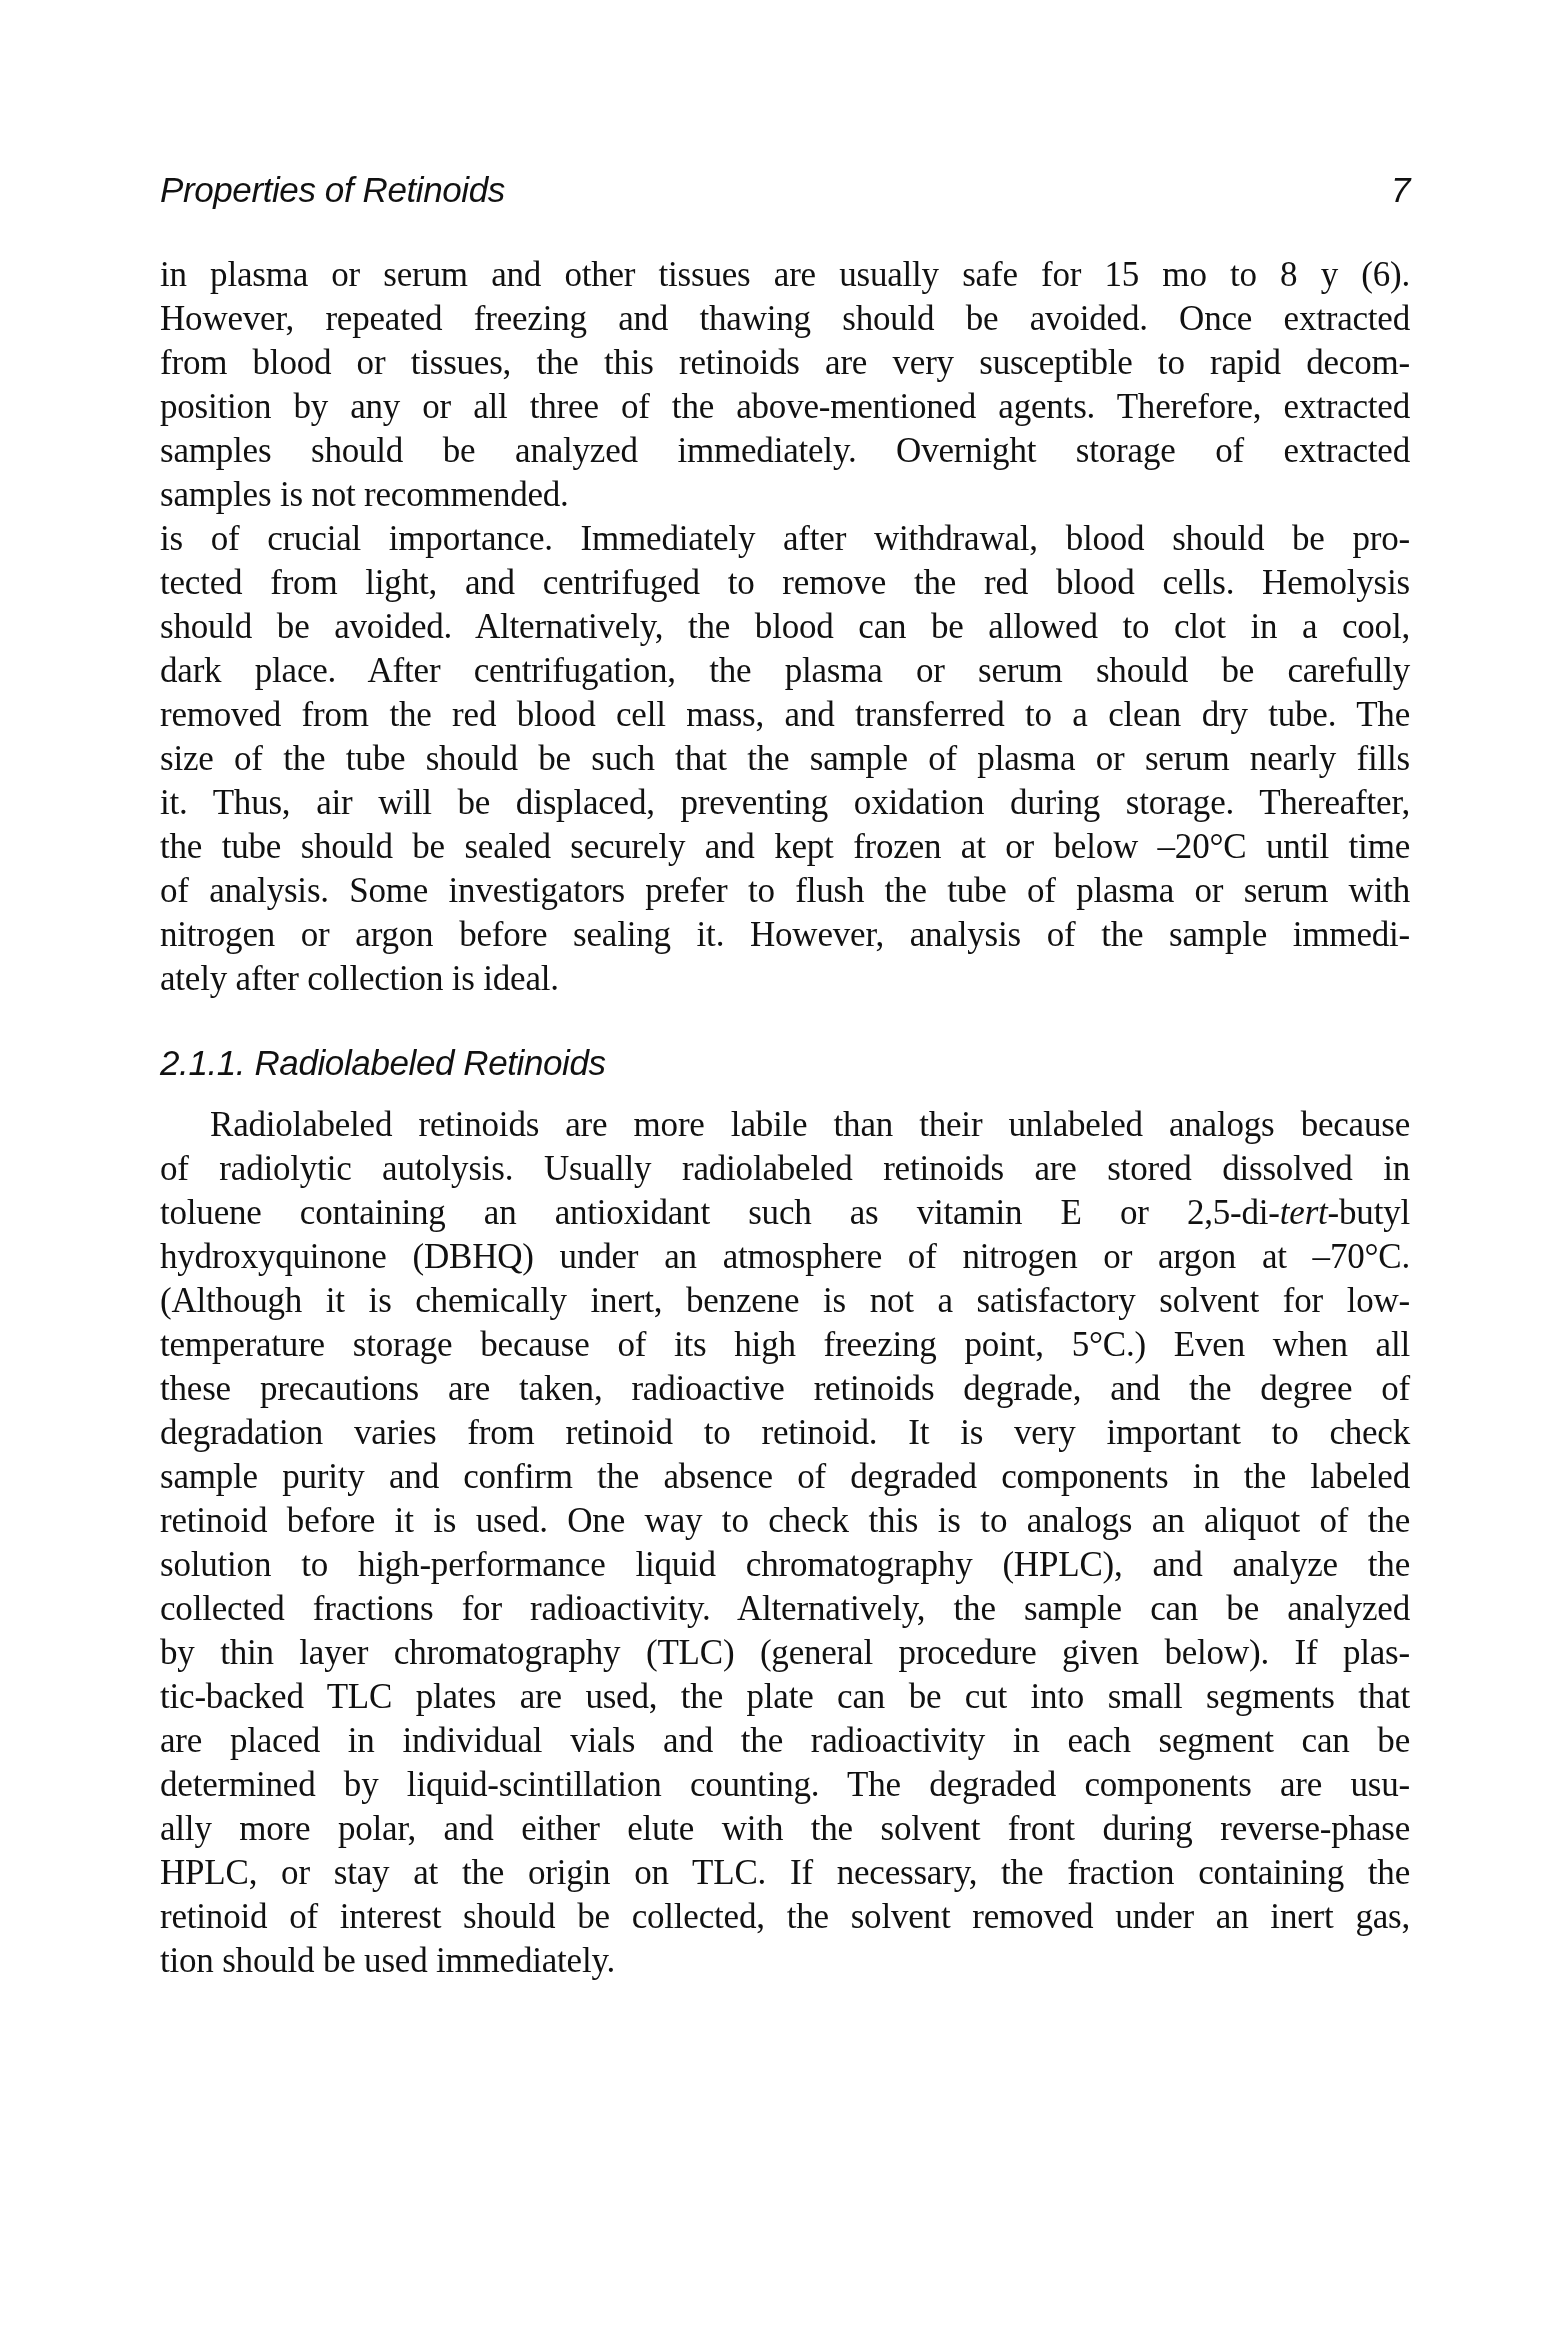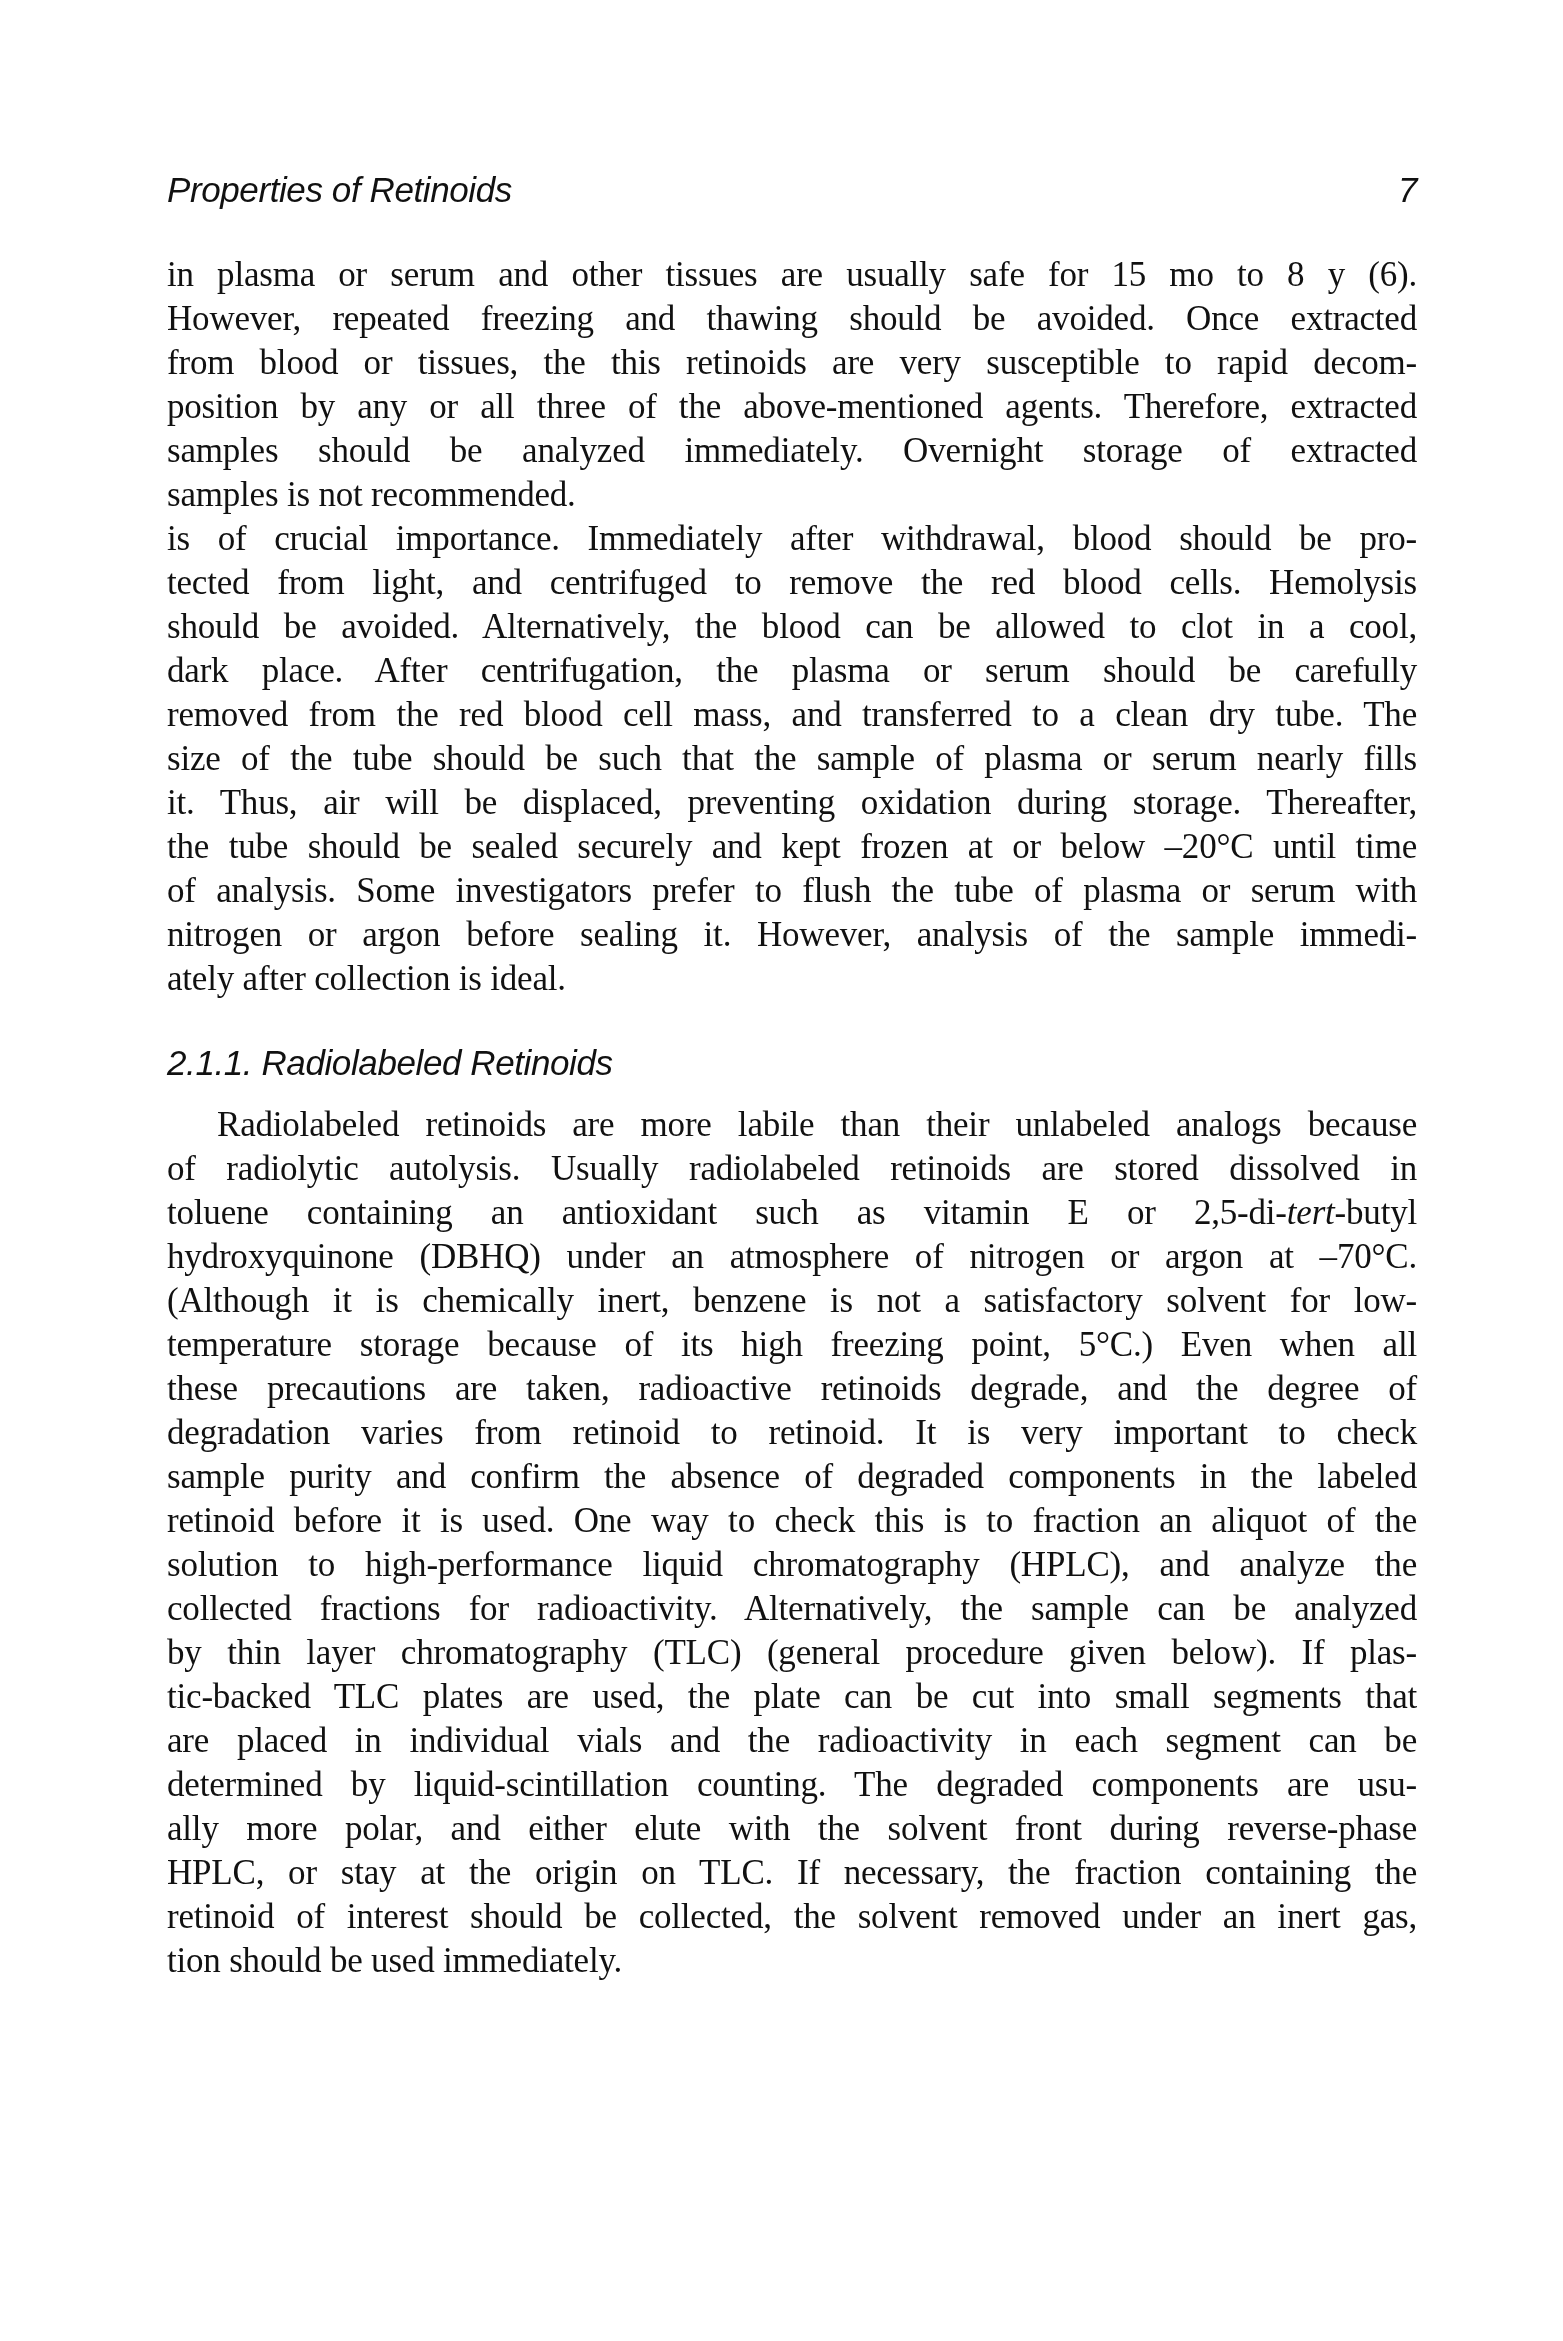--- a/index.html
+++ b/index.html
@@ -9,21 +9,21 @@
     }
     body {
       width: 1564px;
       height: 2342px;
       position: relative;
       overflow: hidden;
       color: #111111;
     }
     .page {
       position: absolute;
-      left: 167px;
+      left: 160px;
       top: 170px;
       width: 1250px;
     }
     .running-head {
       display: flex;
       justify-content: space-between;
       align-items: baseline;
       font-family: "Liberation Sans", "DejaVu Sans", sans-serif;
       font-style: italic;
       font-size: 35px;
@@ -106,21 +106,21 @@
     <p class="para">
       <span class="line indent">Radiolabeled retinoids are more labile than their unlabeled analogs because</span>
       <span class="line">of radiolytic autolysis. Usually radiolabeled retinoids are stored dissolved in</span>
       <span class="line"><span>toluene containing an antioxidant such as vitamin E or 2,5-di-</span><span class="ital">tert</span><span>-butyl</span></span>
       <span class="line">hydroxyquinone (DBHQ) under an atmosphere of nitrogen or argon at –70°C.</span>
       <span class="line">(Although it is chemically inert, benzene is not a satisfactory solvent for low-</span>
       <span class="line">temperature storage because of its high freezing point, 5°C.) Even when all</span>
       <span class="line">these precautions are taken, radioactive retinoids degrade, and the degree of</span>
       <span class="line">degradation varies from retinoid to retinoid. It is very important to check</span>
       <span class="line">sample purity and confirm the absence of degraded components in the labeled</span>
-      <span class="line">retinoid before it is used. One way to check this is to fraction an aliquot of the</span>
+      <span class="line">retinoid before it is used. One way to check this is to analogs an aliquot of the</span>
       <span class="line">solution to high-performance liquid chromatography (HPLC), and analyze the</span>
       <span class="line">collected fractions for radioactivity. Alternatively, the sample can be analyzed</span>
       <span class="line">by thin layer chromatography (TLC) (general procedure given below). If plas-</span>
       <span class="line">tic-backed TLC plates are used, the plate can be cut into small segments that</span>
       <span class="line">are placed in individual vials and the radioactivity in each segment can be</span>
       <span class="line">determined by liquid-scintillation counting. The degraded components are usu-</span>
       <span class="line">ally more polar, and either elute with the solvent front during reverse-phase</span>
       <span class="line">HPLC, or stay at the origin on TLC. If necessary, the fraction containing the</span>
       <span class="line">retinoid of interest should be collected, the solvent removed under an inert gas,</span>
       <span class="line last">tion should be used immediately.</span>

